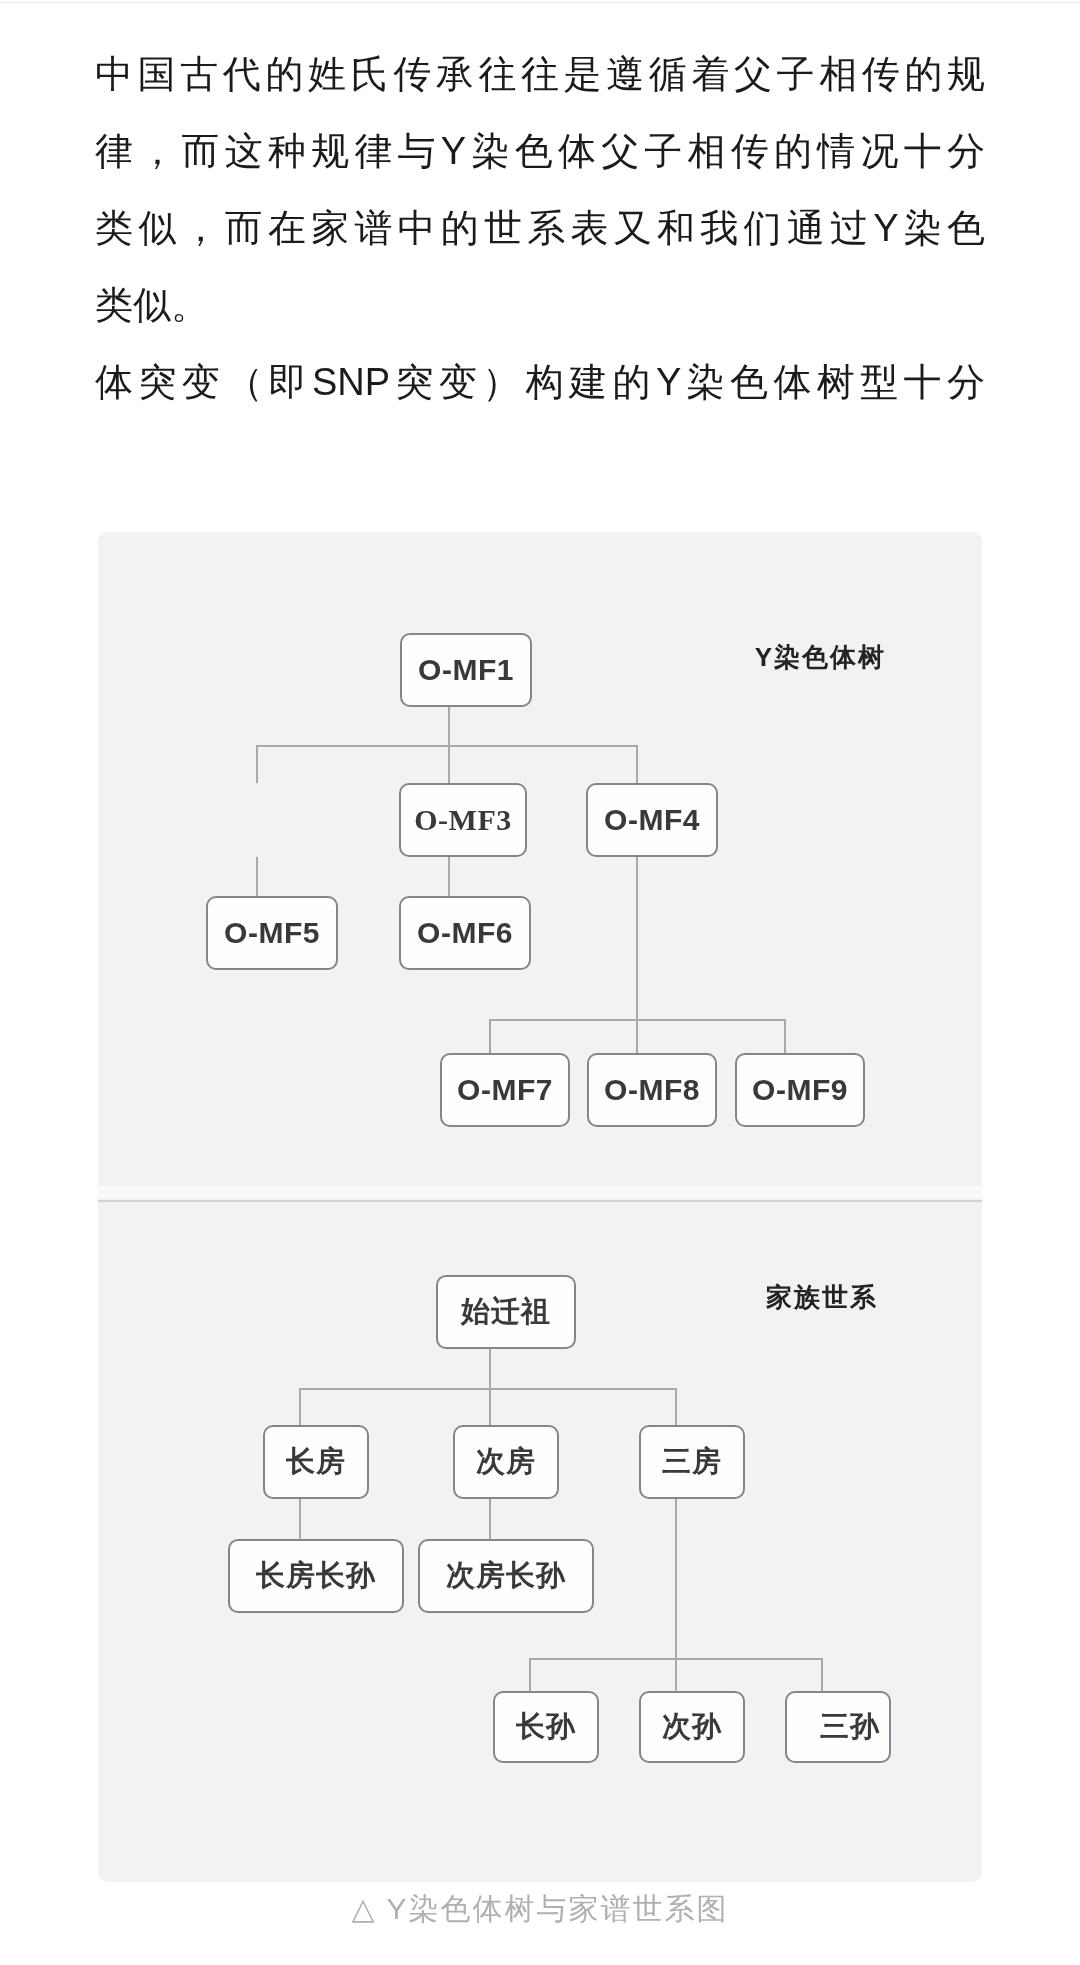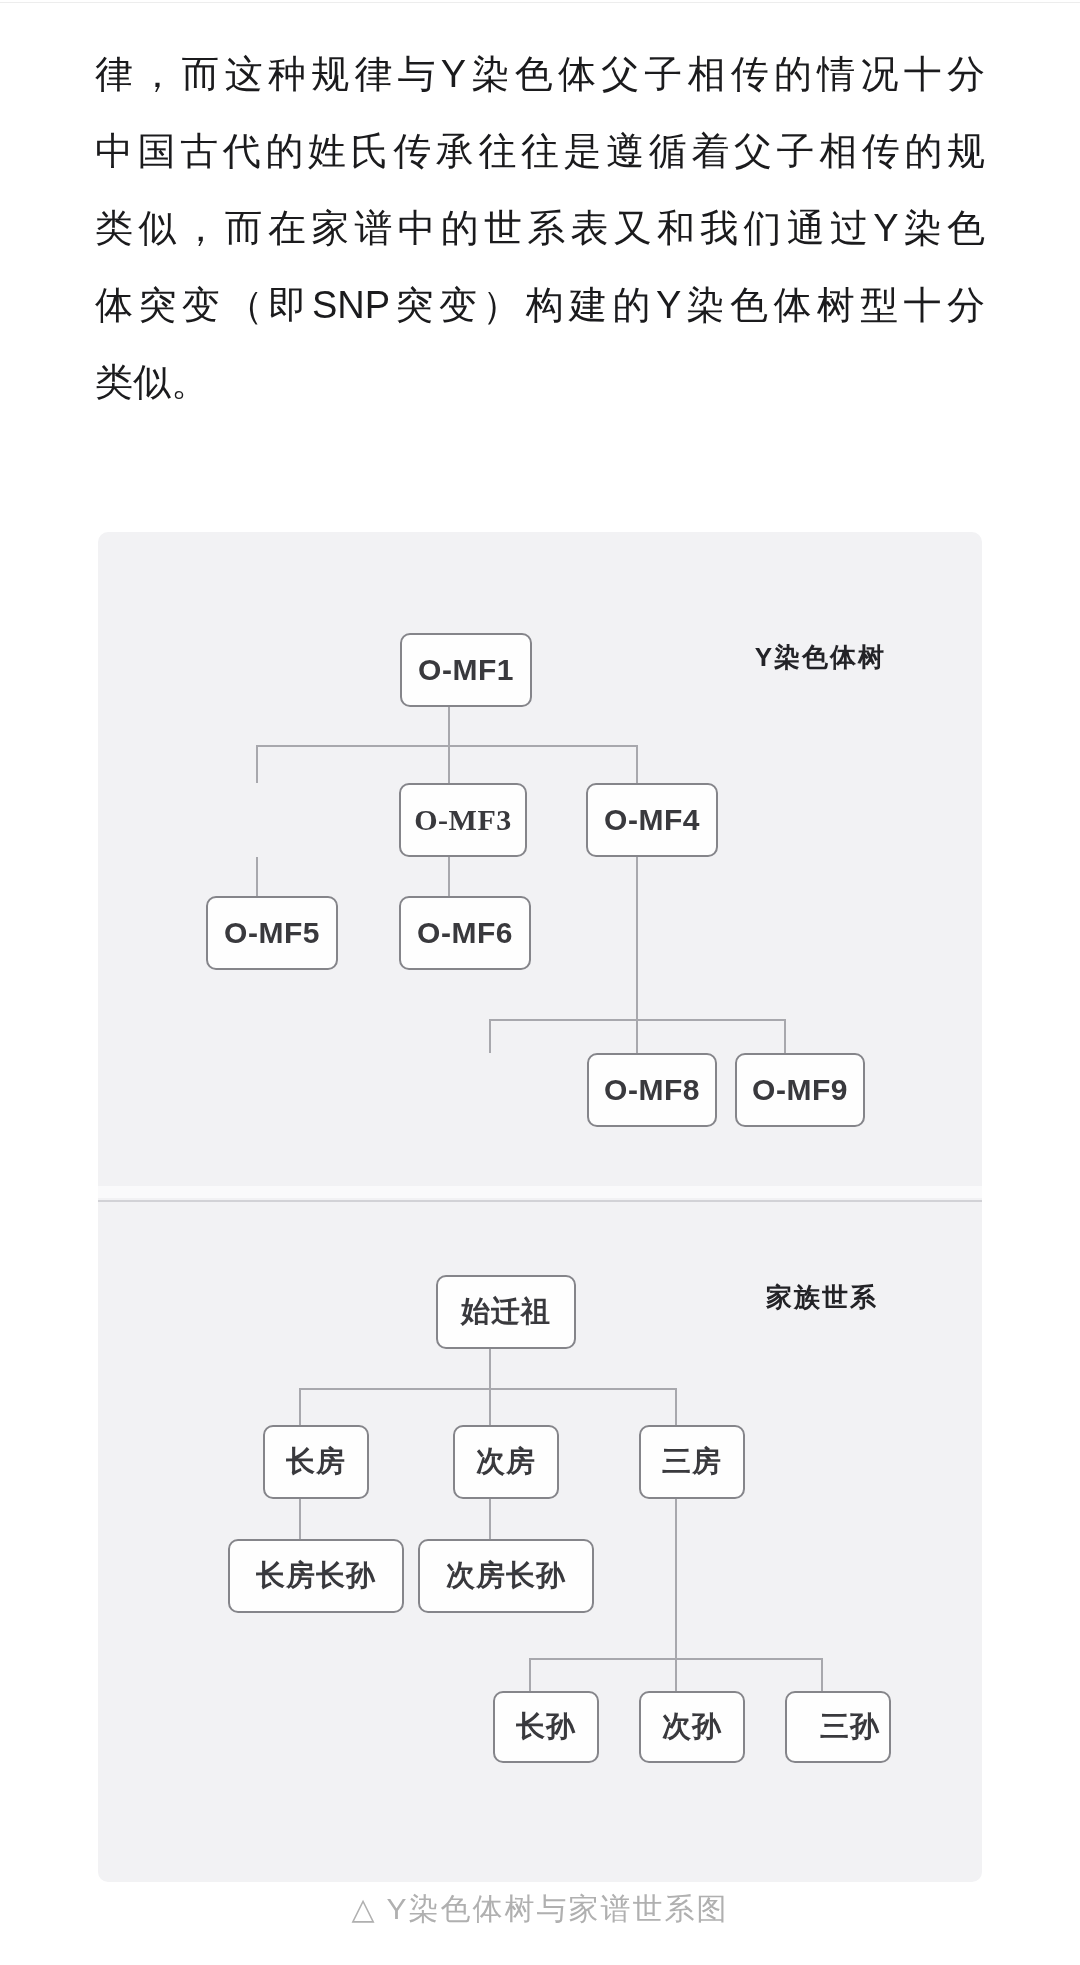--- a/index.html
+++ b/index.html
@@ -25,25 +25,25 @@
   .edge{position:absolute;background:#a8a8ad;}
   .tree-title{position:absolute;font-size:26px;font-weight:bold;color:#232327;letter-spacing:2px;}
   .caption{position:absolute;left:0;top:1889px;width:1080px;text-align:center;font-size:30px;color:#b0b0b0;letter-spacing:2px;}
 </style>
 </head>
 <body>
 
 <div class="top-hairline"></div>
 
 <div class="paragraph">
+  <div class="para-line">中国古代的姓氏传承往往是遵循着父子相传的规</div>
   <div class="para-line">律，而这种规律与Y染色体父子相传的情况十分</div>
-  <div class="para-line">中国古代的姓氏传承往往是遵循着父子相传的规</div>
   <div class="para-line">类似，而在家谱中的世系表又和我们通过Y染色</div>
+  <div class="para-line last">类似。</div>
   <div class="para-line">体突变（即SNP突变）构建的Y染色体树型十分</div>
-  <div class="para-line last">类似。</div>
 </div>
 
 <div class="figure">
 
   <div class="tree-title" style="right:96px;top:108px;">Y染色体树</div>
 
   <div class="edge" style="left:350px;top:175px;width:2px;height:38px;"></div>
   <div class="edge" style="left:158px;top:213px;width:382px;height:2px;"></div>
   <div class="edge" style="left:158px;top:213px;width:2px;height:38px;"></div>
   <div class="edge" style="left:350px;top:213px;width:2px;height:38px;"></div>
@@ -53,20 +53,21 @@
   <div class="edge" style="left:538px;top:325px;width:2px;height:196px;"></div>
   <div class="edge" style="left:391px;top:487px;width:297px;height:2px;"></div>
   <div class="edge" style="left:391px;top:487px;width:2px;height:34px;"></div>
   <div class="edge" style="left:686px;top:487px;width:2px;height:34px;"></div>
 
   <div class="node latin" style="left:286px;top:101px;width:132px;height:74px;">O-MF1</div>
   <div class="node latin" style="left:285px;top:251px;width:128px;height:74px;font-family:Liberation Serif, serif;">O-MF3</div>
   <div class="node latin" style="left:472px;top:251px;width:132px;height:74px;">O-MF4</div>
   <div class="node latin" style="left:92px;top:364px;width:132px;height:74px;">O-MF5</div>
   <div class="node latin" style="left:285px;top:364px;width:132px;height:74px;">O-MF6</div>
+  <div class="node latin" style="left:326px;top:521px;width:130px;height:74px;">O-MF7</div>
   <div class="node latin" style="left:473px;top:521px;width:130px;height:74px;text-align:right;">O-MF8</div>
   <div class="node latin" style="left:621px;top:521px;width:130px;height:74px;">O-MF9</div>
 
   <div class="divider-soft"></div>
   <div class="divider"></div>
 
   <div class="tree-title" style="right:104px;top:748px;">家族世系</div>
 
   <div class="edge" style="left:391px;top:817px;width:2px;height:39px;"></div>
   <div class="edge" style="left:201px;top:856px;width:378px;height:2px;"></div>

